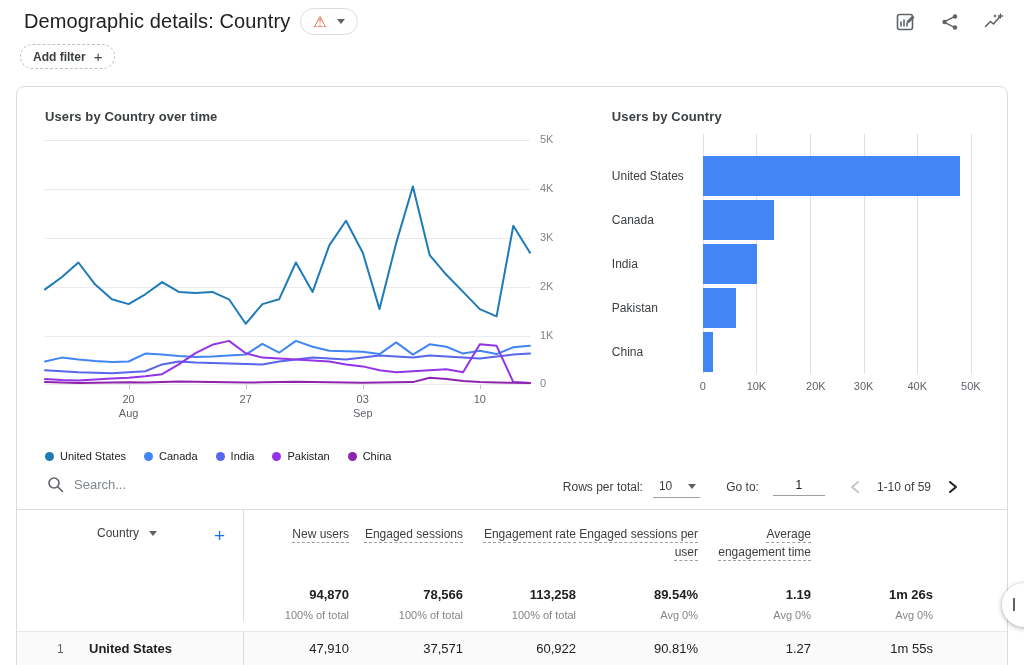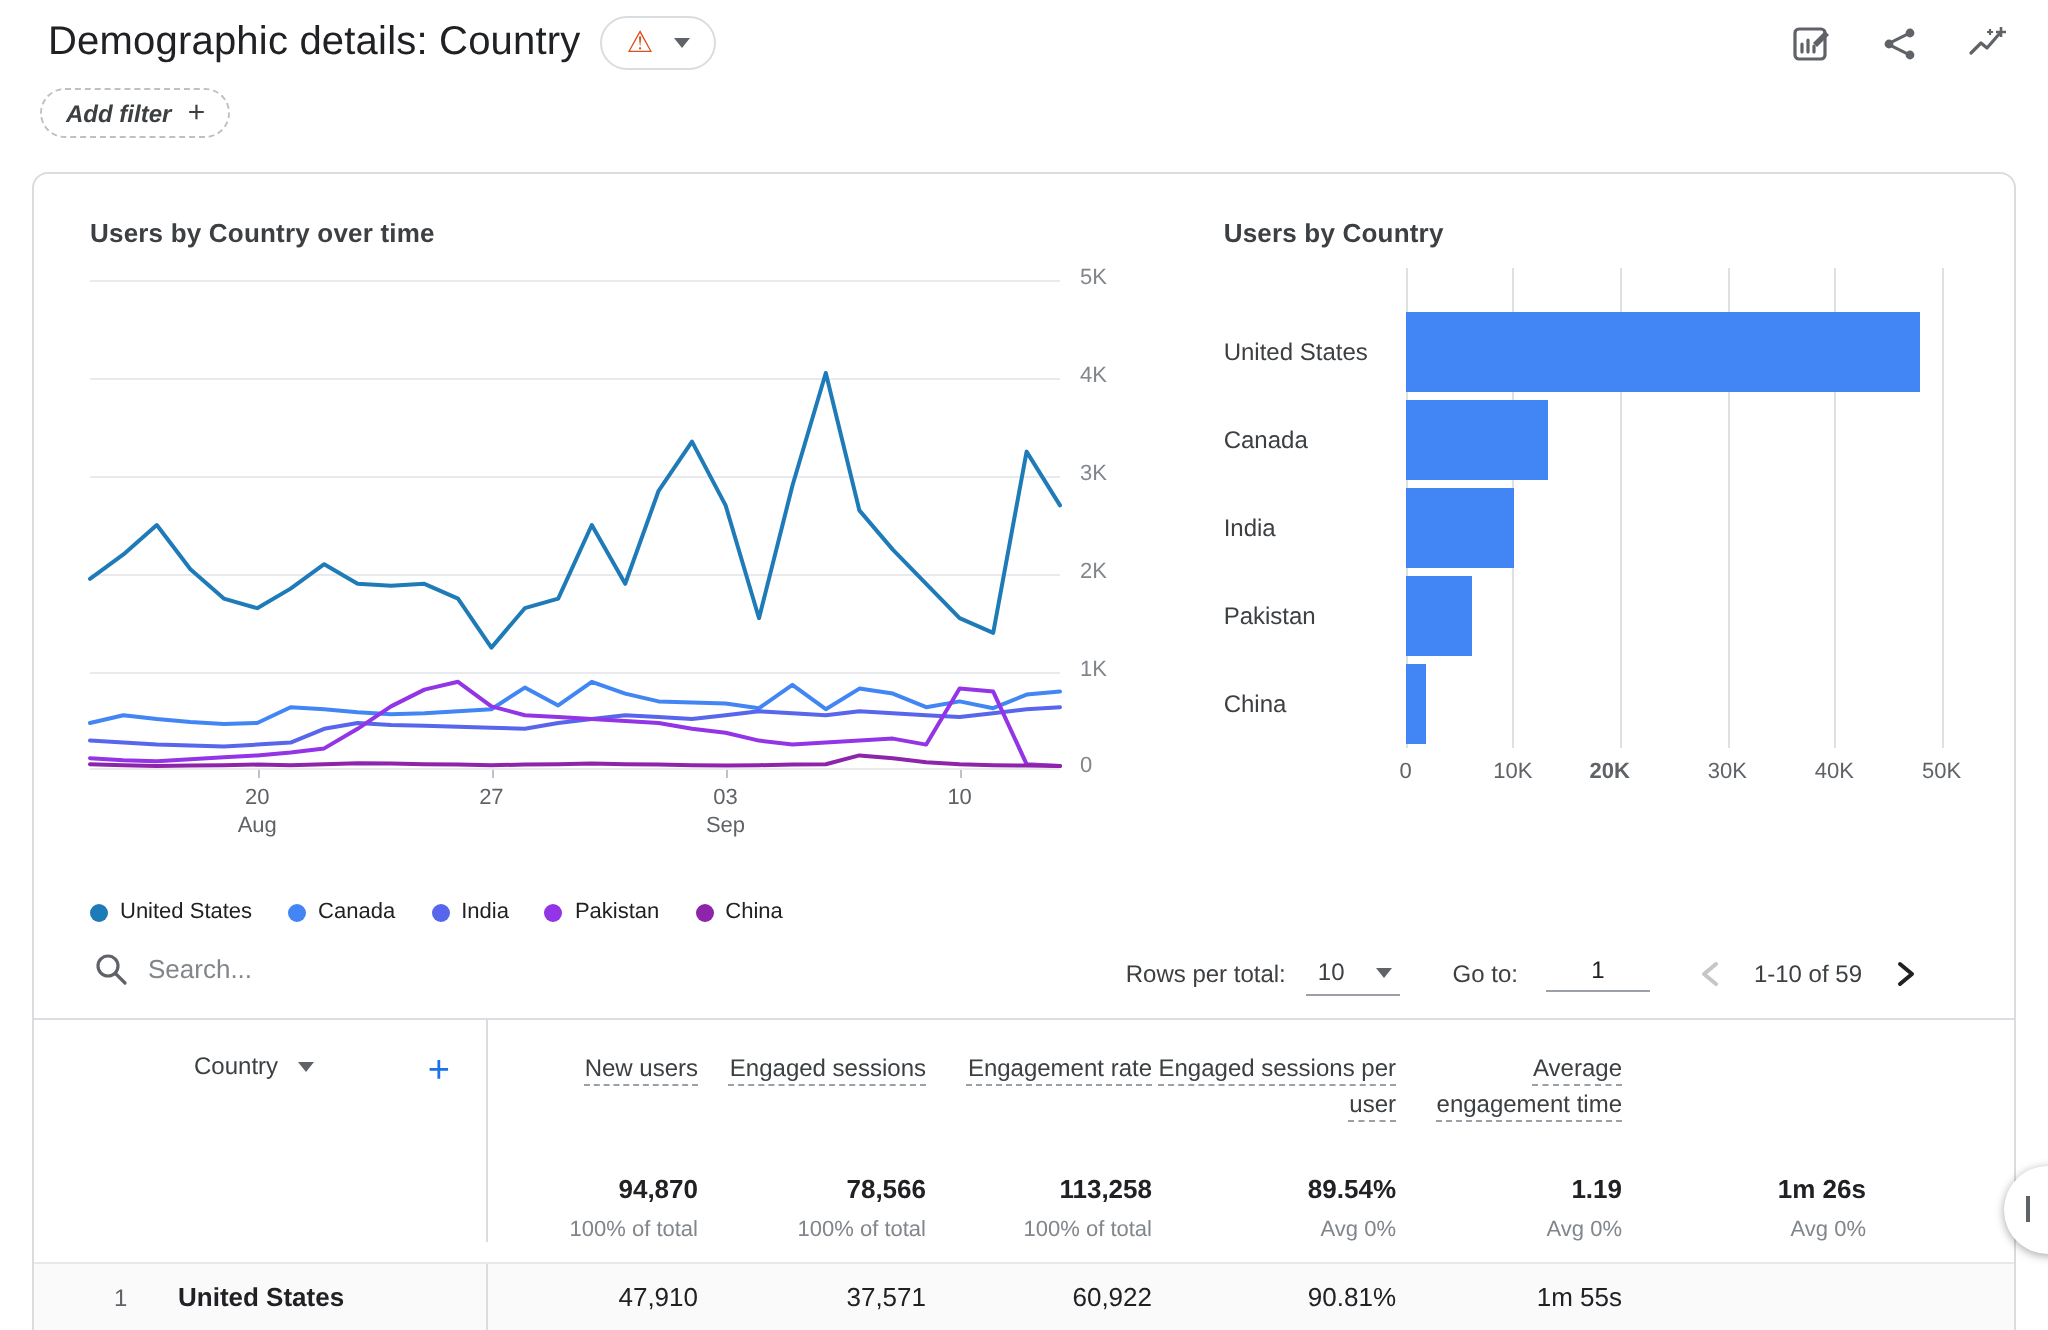--- a/index.html
+++ b/index.html
@@ -14,21 +14,21 @@
   .warn-chip { display:flex; align-items:center; gap:10px; margin-left:10px;
     border:1px solid #dadce0; border-radius:14px; height:27px; padding:0 12px;
     background:#fff; cursor:pointer; }
   .warn-tri { font-size:15px; line-height:1; }
   .caret { width:0; height:0; border-left:4px solid transparent; border-right:4px solid transparent;
     border-top:5px solid #5f6368; display:inline-block; }
   .topbar-icons { margin-left:auto; display:flex; gap:24px; align-items:center; padding-right:8px; }
   .icon-btn { background:none; border:none; cursor:pointer; padding:0; line-height:0; }
   .addfilter { display:inline-flex; align-items:center; gap:8px; margin:9px 0 0 -4px;
     border:1px dashed #bdc1c6; border-radius:14px; height:25px; padding:0 12px;
-    background:#fff; font-size:12px; font-weight:700; color:#3c4043; cursor:pointer;font-style:italic; }
+    background:#fff; font-size:12px; font-weight:700; color:#3c4043; cursor:pointer; }
   .addfilter .plus { font-size:15px; font-weight:400; color:#3c4043; }
 
   
   .card { position:absolute; left:16px; top:86px; width:992px; height:600px;
     border:1px solid #dadce0; border-radius:8px; background:#fff; overflow:hidden; }
   .charts-row { display:flex; padding:22px 24px 0 28px; }
   .chart-title { font-size:13px; font-weight:700; color:#3c4043; letter-spacing:.1px; }
 
   
   .lc-block { width:532px; }
@@ -226,21 +226,21 @@
               <div class="bc-label">India</div>
               <div class="bc-label">Pakistan</div>
               <div class="bc-label">China</div>
             </div>
           <div class="bc-plot" id="bc-plot">
               <div class="vgrid" style="left: 0px;"></div>
               <div class="bc-xlab" style="left: 0px;">0</div>
               <div class="vgrid" style="left: 53.6px;"></div>
               <div class="bc-xlab" style="left: 53.6px;">10K</div>
               <div class="vgrid" style="left: 107.2px;"></div>
-              <div class="bc-xlab" style="left: 102px; font-weight: bold;">20K</div>
+              <div class="bc-xlab" style="left: 113px;">20K</div>
               <div class="vgrid" style="left: 160.8px;"></div>
               <div class="bc-xlab" style="left: 160.8px;">30K</div>
               <div class="vgrid" style="left: 214.4px;"></div>
               <div class="bc-xlab" style="left: 214.4px;">40K</div>
               <div class="vgrid" style="left: 268px;"></div>
               <div class="bc-xlab" style="left: 268px;">50K</div>
               <div class="bc-rows">
                 <div class="bc-row">
                   <div class="bc-bar" style="width: 256.798px; background: rgb(66, 133, 244);"></div>
                 </div>
@@ -337,20 +337,21 @@
       <div id="data-rows">
           <div class="trow data-row">
             <div class="dim-cell">
               <span class="row-idx">1</span>
               <span class="row-name">United States</span>
             </div>
             <div class="num-cell">47,910</div>
             <div class="num-cell">37,571</div>
             <div class="num-cell">60,922</div>
             <div class="num-cell">90.81%</div>
+            <div class="num-cell">1.27</div>
             <div class="num-cell">1m 55s</div>
           </div>
         </div>
 
     </div>
 
   </div>
 
   <div class="panel-handle">
     <span class="bar"></span>

